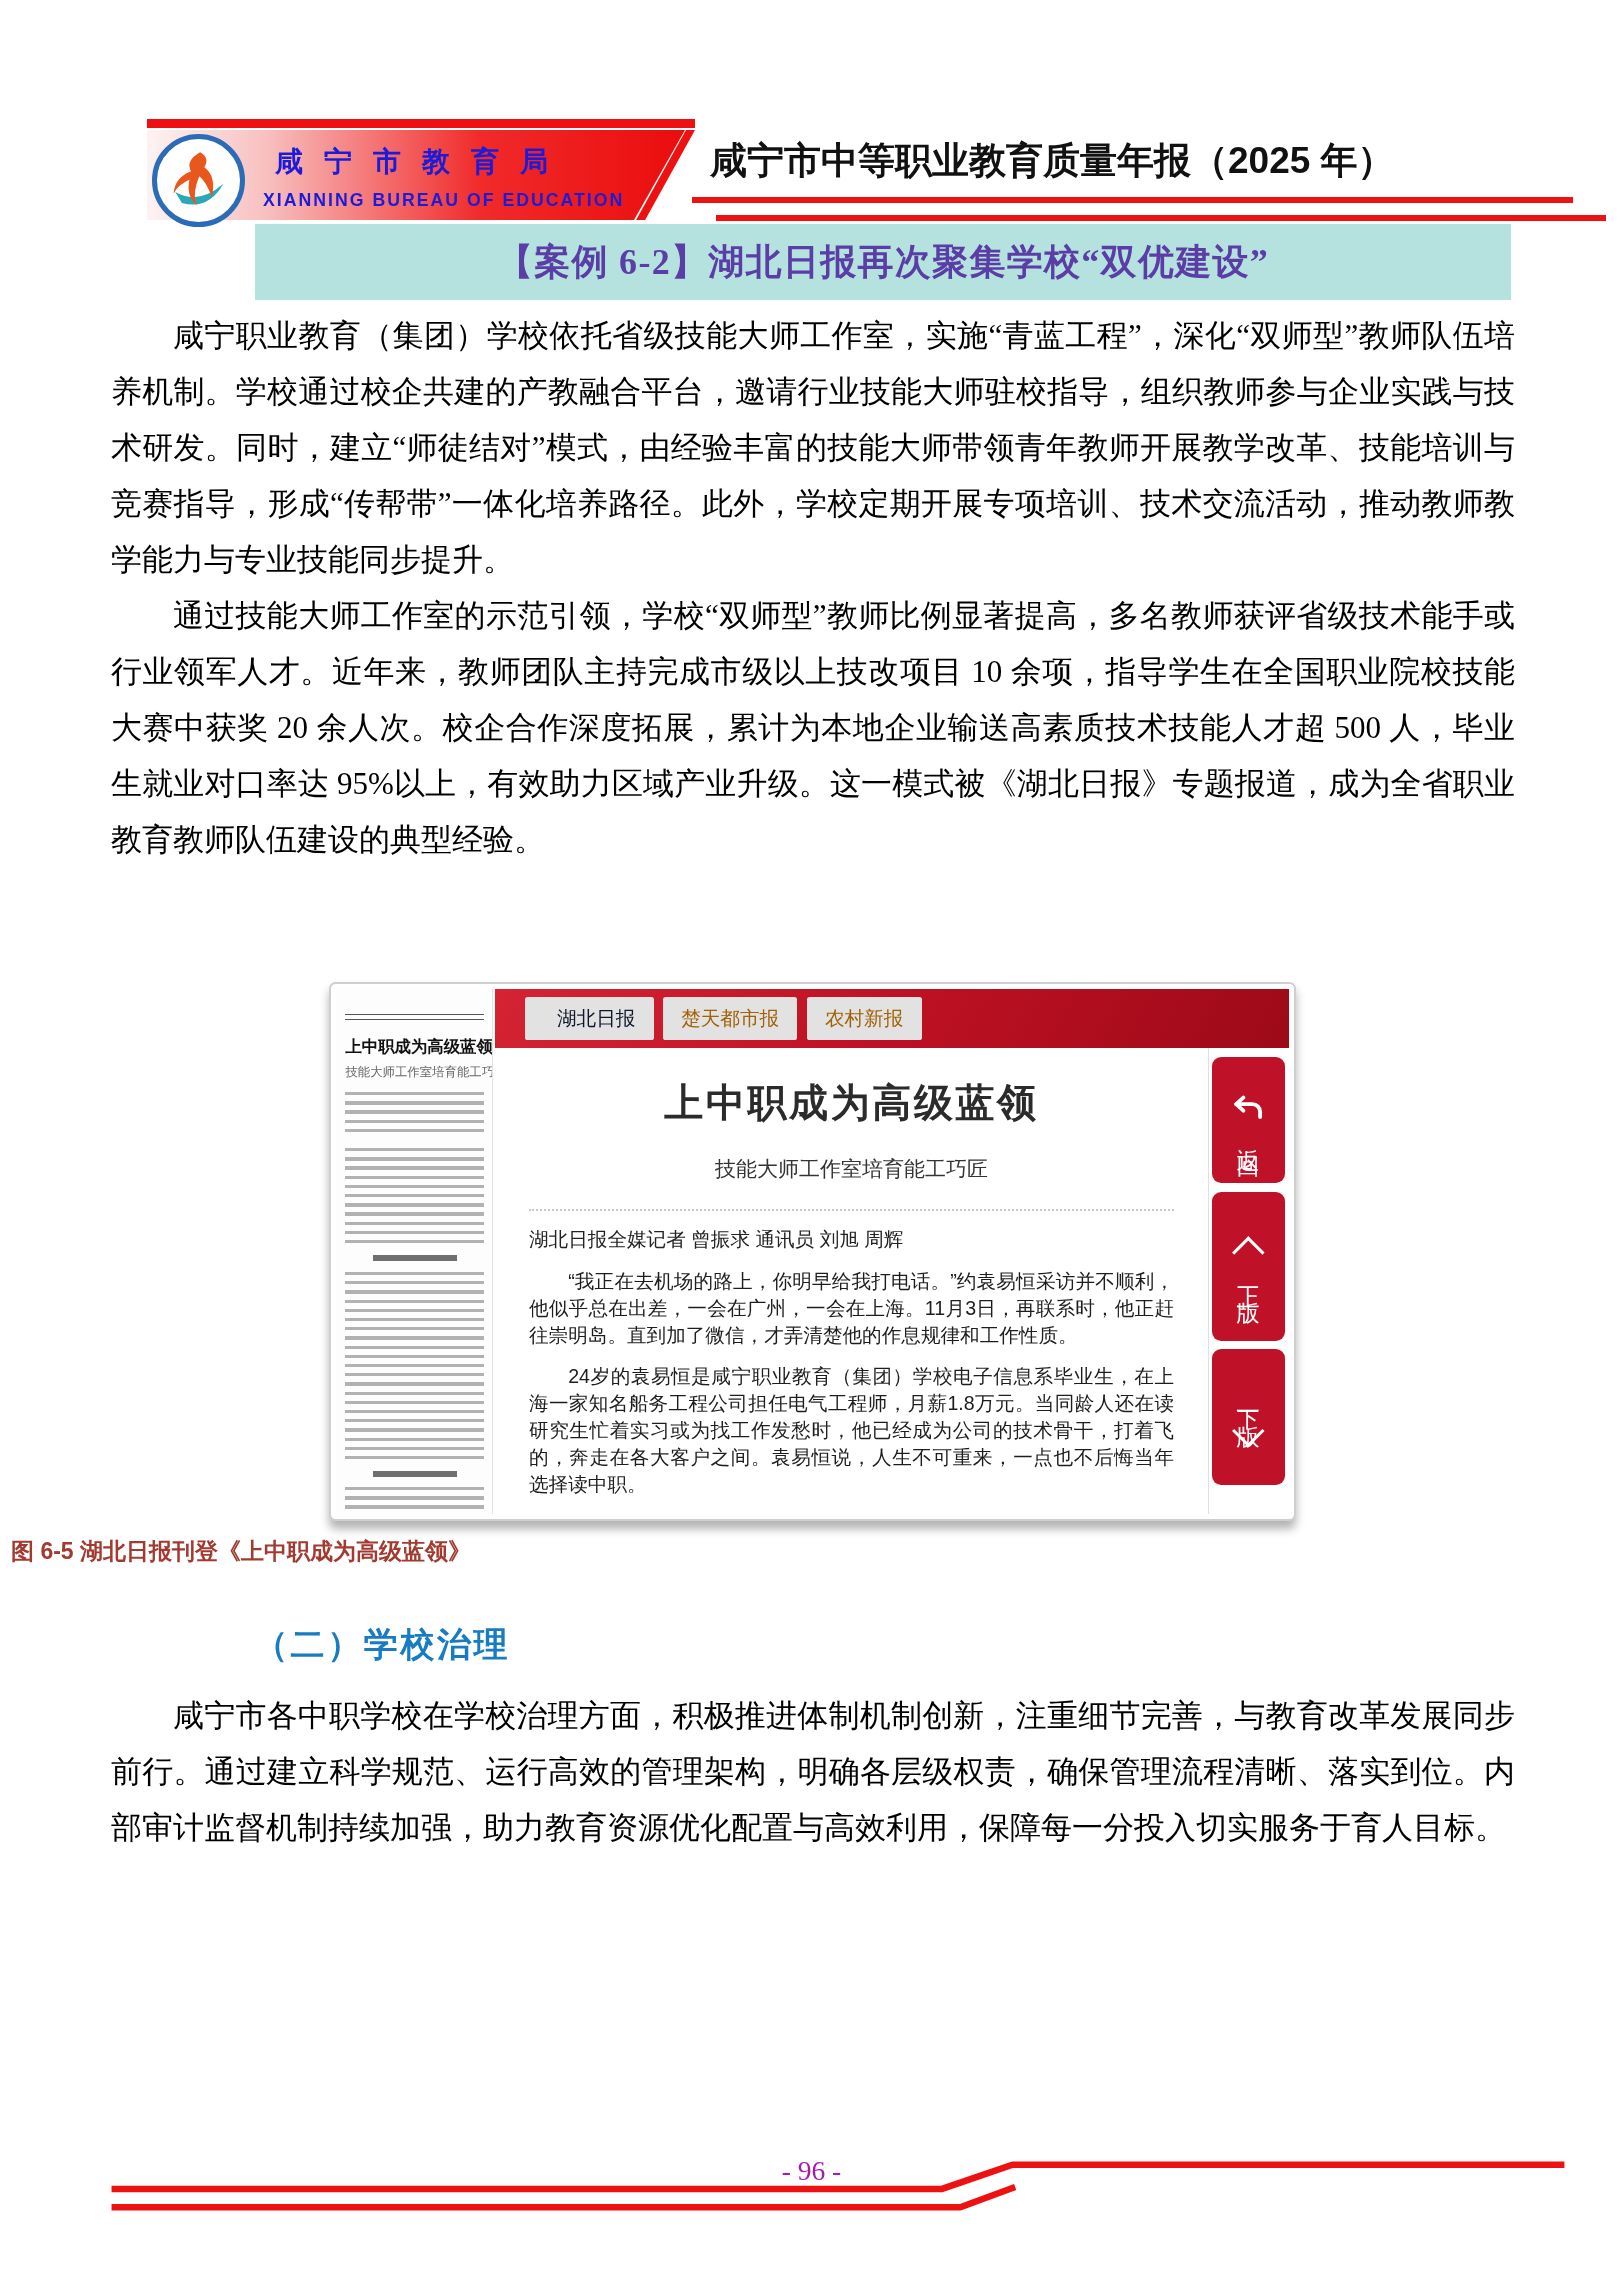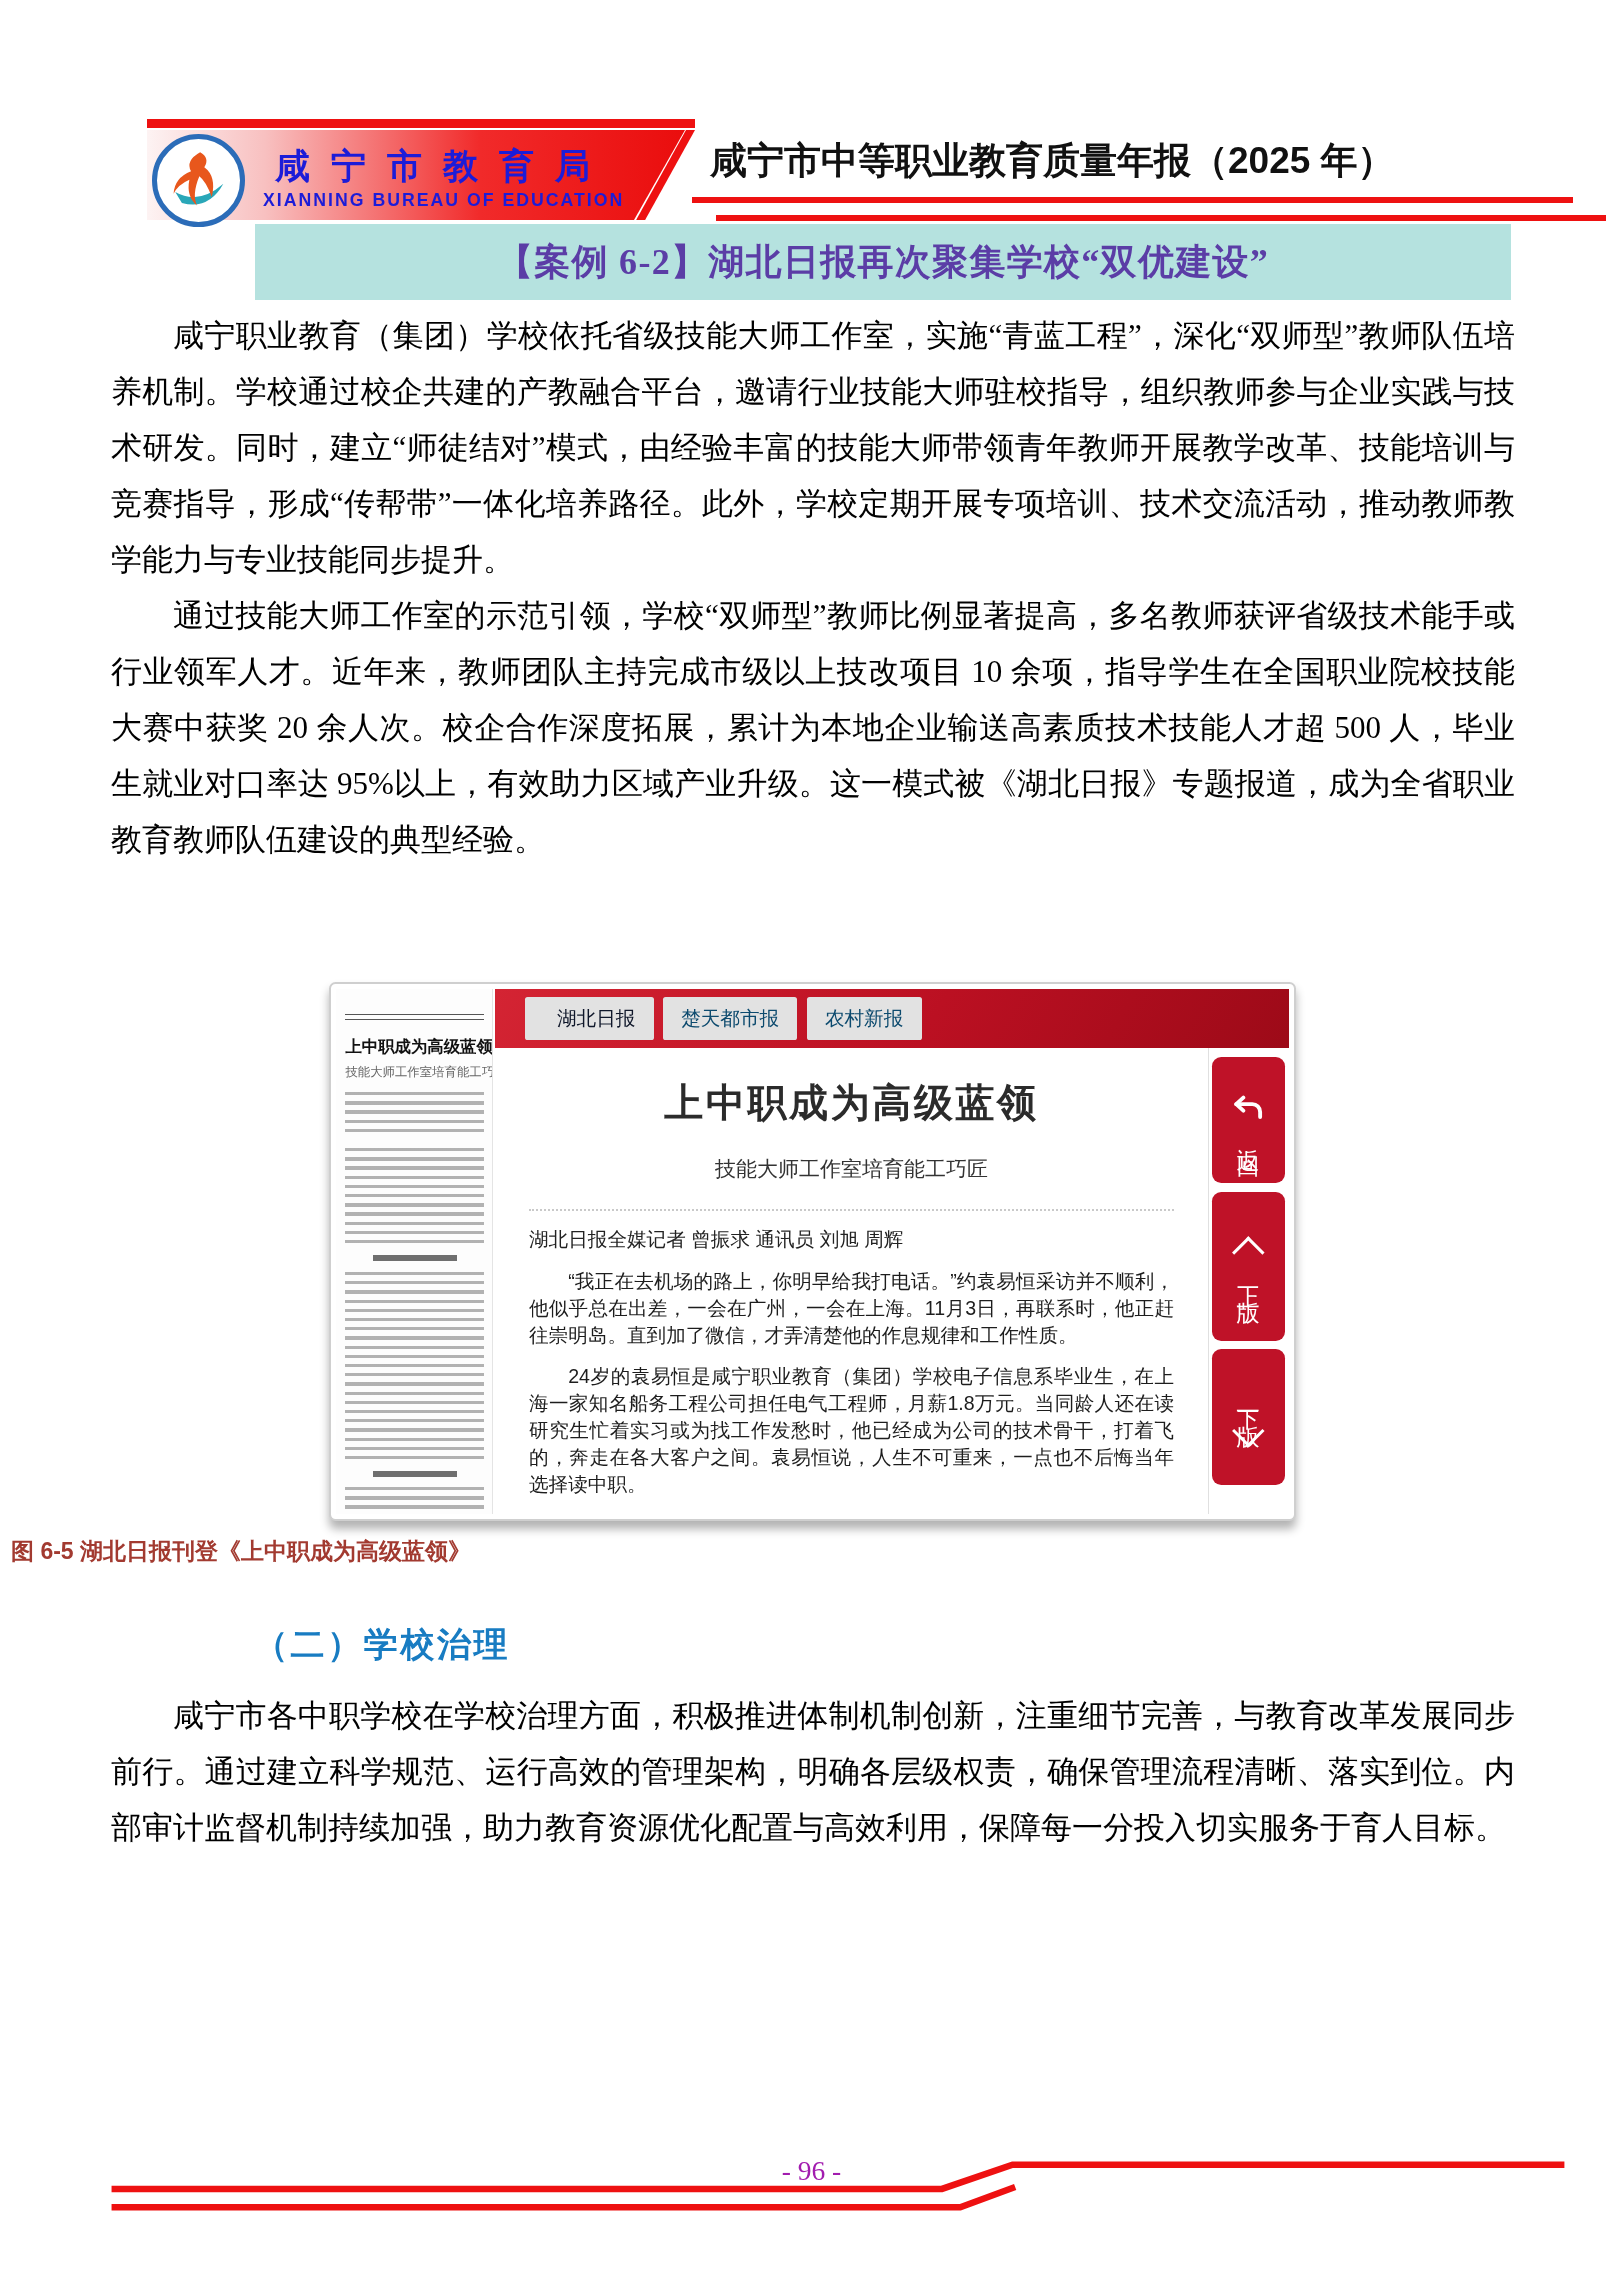--- a/index.html
+++ b/index.html
@@ -15,21 +15,21 @@
     clip-path:polygon(0 0,100% 0,calc(100% - 51px) 100%,0 100%);
   }
   .hdr-slant{position:absolute;left:686px;top:130px;width:9.2px;height:90px;background:#ee1111;transform:skewX(-29deg);transform-origin:top left;}
   .logo-badge{
     position:absolute;left:152px;top:134px;width:93px;height:93px;border-radius:50%;
     background:#fff;border:5.9px solid #2b6cb8;box-sizing:border-box;z-index:3;
   }
   .logo-badge svg{width:100%;height:100%;}
   .hdr-cn{
     position:absolute;left:275px;top:143px;z-index:2;color:#1c1cd8;font-weight:bold;
-    font-size:35px;letter-spacing:21px;white-space:nowrap;font-family:Liberation Serif, serif;
+    font-size:28px;letter-spacing:21px;white-space:nowrap;font-family:Liberation Serif, serif;
   }
   .hdr-en{
     position:absolute;left:263px;top:190px;z-index:2;color:#1c1cd8;font-weight:bold;
     font-size:17.7px;letter-spacing:2px;white-space:nowrap;font-family:"Liberation Sans",sans-serif;
   }
   .report-title{
     position:absolute;left:710px;top:136px;width:824px;font-size:37px;font-weight:bold;
     font-family:"Liberation Sans","DejaVu Sans",sans-serif;color:#111;white-space:nowrap;
   }
   .hdr-rule1{position:absolute;left:692px;top:197px;width:881px;height:5.9px;background:#ee1111;}
@@ -60,21 +60,21 @@
   .scan-headline{font-size:16.4px;font-weight:bold;color:#111;margin-top:15.7px;white-space:nowrap;font-family:"Liberation Serif",serif;}
   .scan-sub{font-size:12.4px;color:#666;margin-top:6.5px;white-space:nowrap;}
   .scan-lines{background:repeating-linear-gradient(to bottom,#9f9f9f 0 3.3px,transparent 3.3px 9.2px);opacity:.8;margin-top:10.5px;}
   .scan-headbar{height:5.9px;width:60%;margin:9.2px auto 2.6px auto;background:#6f6f6f;}
   .np-redbar{
     position:absolute;left:164px;right:5.2px;top:5.2px;height:59px;
     background:linear-gradient(120deg,#d42433 0%,#bb1022 55%,#9d0a18 100%);
     display:flex;align-items:center;gap:9.2px;padding-left:30px;box-sizing:border-box;
   }
   .np-tab{
-    background:#e2e2e2;color:#0c4a6e;font-size:19.6px;padding:7.9px 18.3px;border-radius:2.6px;
+    background:#e2e2e2;color:#a16207;font-size:19.6px;padding:7.9px 18.3px;border-radius:2.6px;
     white-space:nowrap;
   }
   .np-tab.tab-active{color:#0f172a;padding-left:32px;}
   .np-main{
     position:absolute;left:164px;right:85px;top:64px;bottom:5.2px;background:#fff;
     border-right:1.3px solid #e0e0e0;padding:0 34px;box-sizing:border-box;overflow:hidden;
   }
   .np-headline{margin-top:27.5px;text-align:center;font-size:39px;font-weight:bold;color:#2b2b2b;letter-spacing:2.6px;}
   .np-sub{margin-top:25px;text-align:center;font-size:21px;color:#333;}
   .np-divider{border:none;border-top:2.6px dotted #c9c9c9;margin:26px 0 15.7px 0;}

